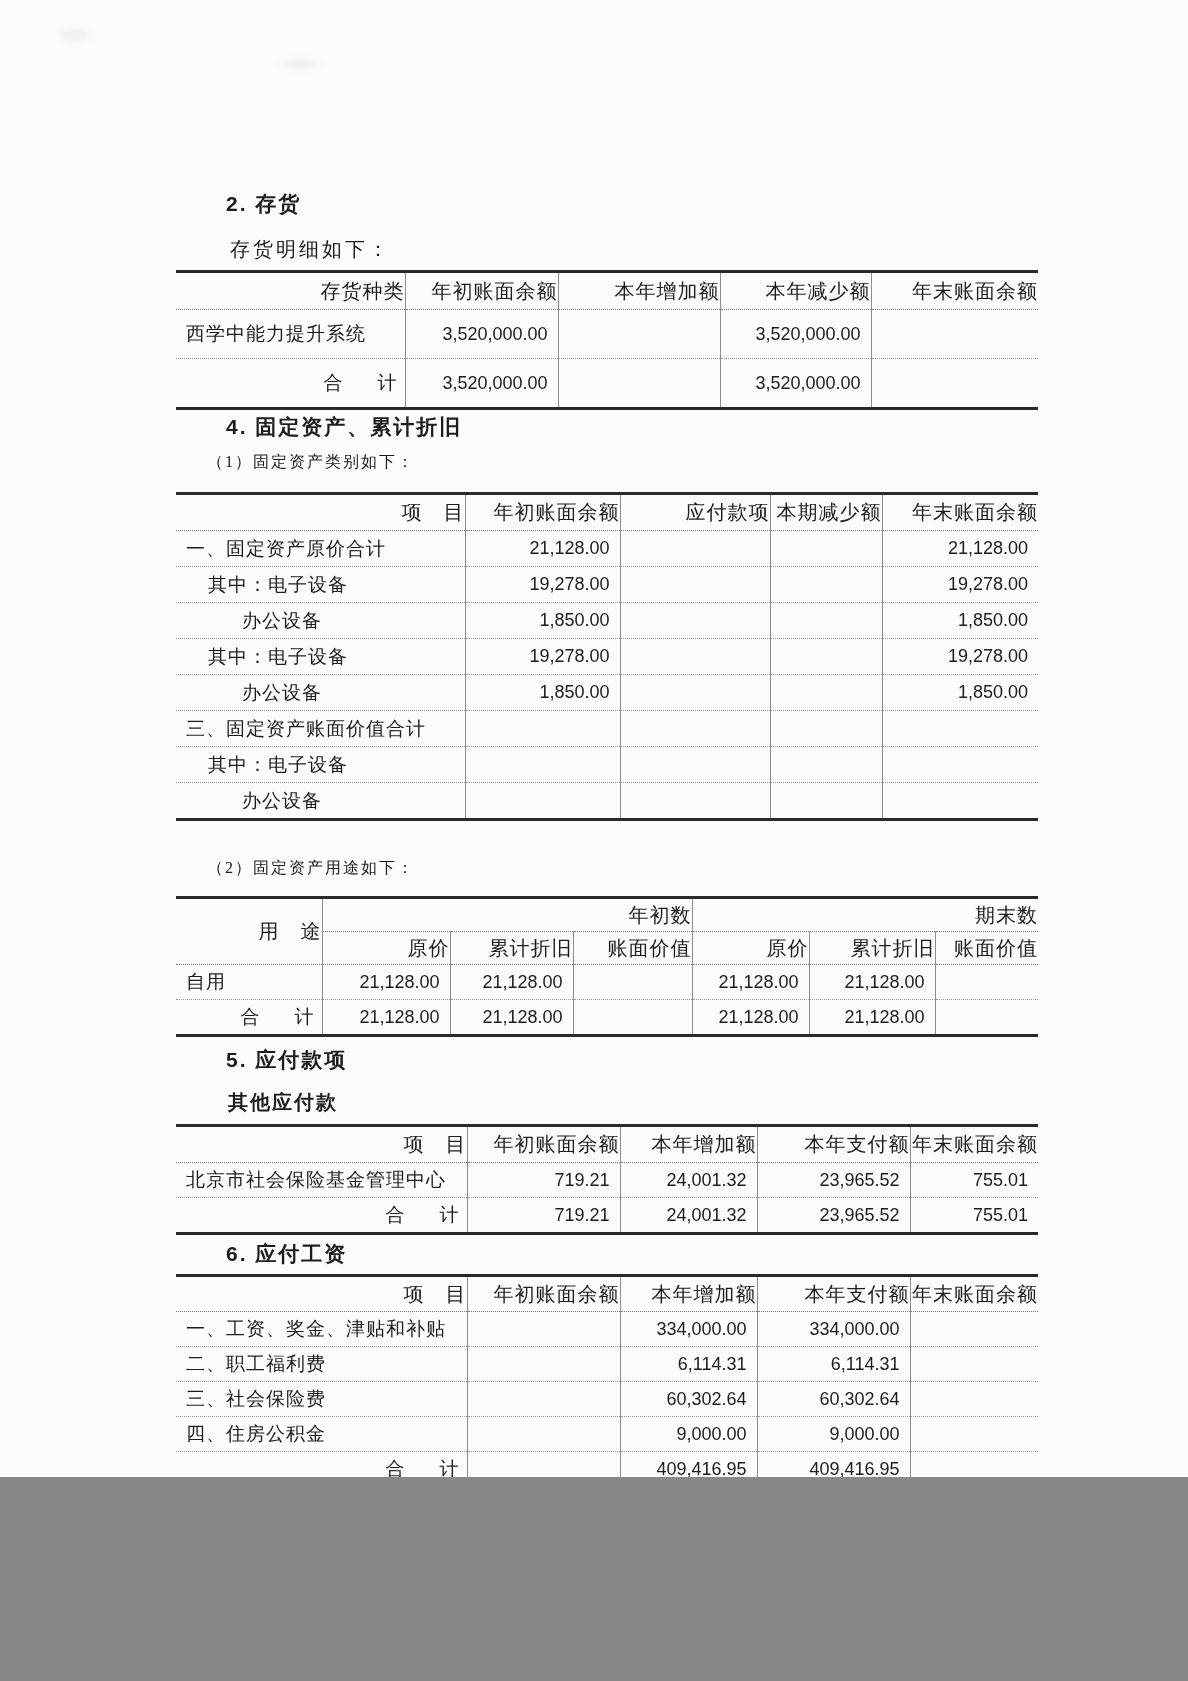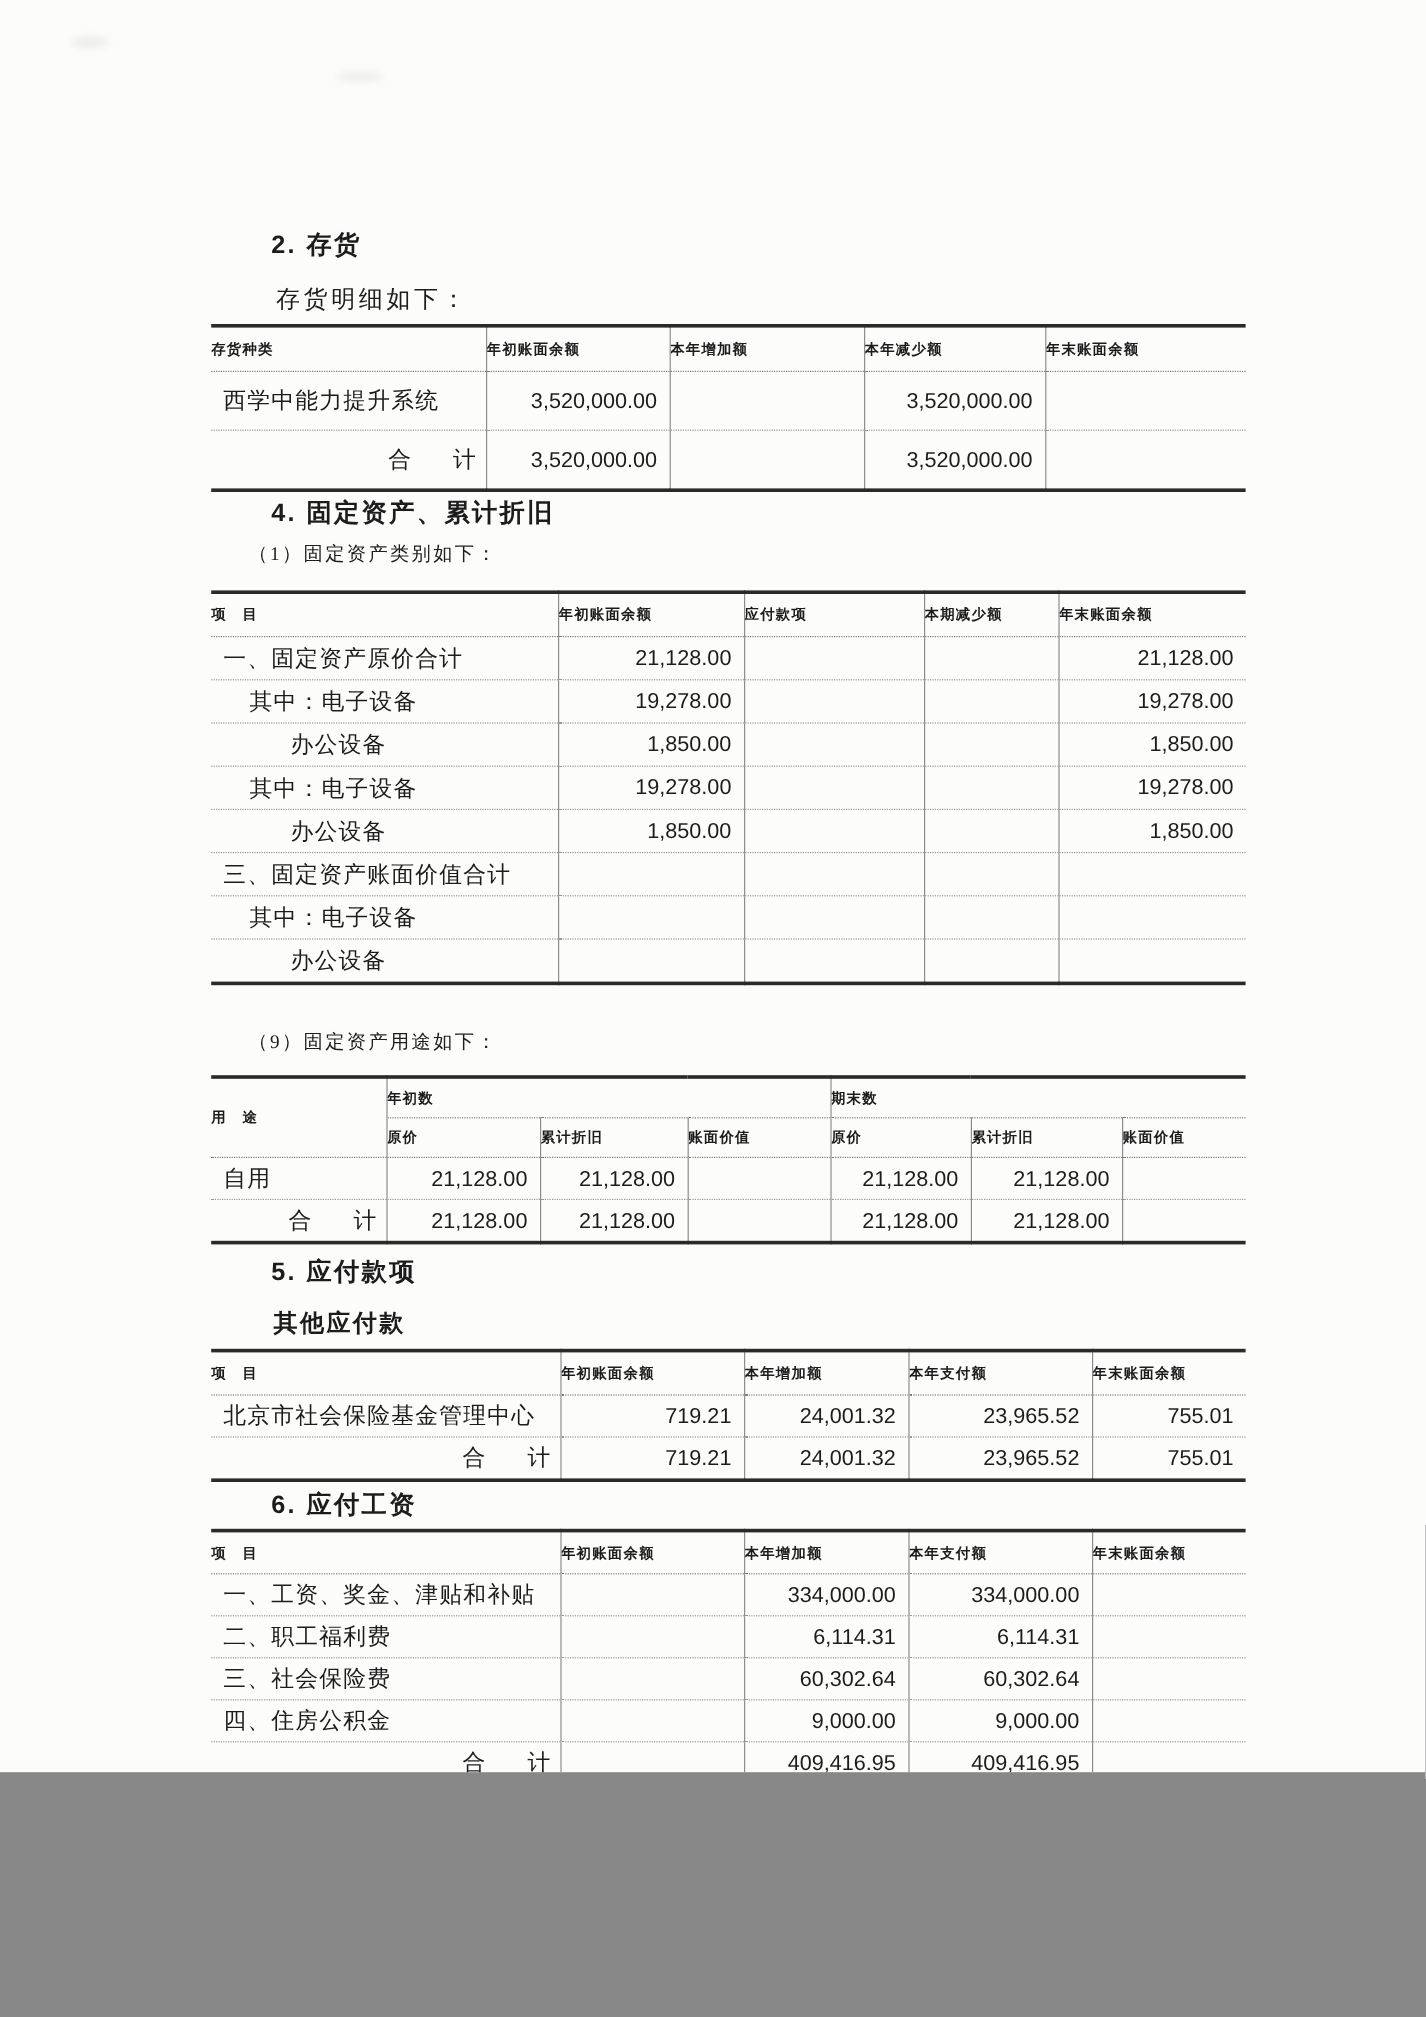--- a/index.html
+++ b/index.html
@@ -21,21 +21,21 @@
     position:absolute;margin:0;font-size:20px;font-weight:bold;letter-spacing:2px;
     font-family:"Liberation Sans","DejaVu Sans",sans-serif;white-space:nowrap;
   }
 
   .tblwrap{position:absolute;left:176px;width:862px;}
   table{
     width:100%;border-collapse:collapse;table-layout:fixed;
     border-top:3px solid #2a2a2a;border-bottom:3px solid #2a2a2a;
   }
   th{
-    font-weight:bold;font-size:12px;letter-spacing:1px;text-align:left;
+    font-weight:normal;font-size:20px;letter-spacing:1px;text-align:right;
     padding:0;border-bottom:1px dotted #7c7c7c;overflow:hidden;white-space:nowrap;
   }
   td{font-size:19px;padding:0;overflow:hidden;white-space:nowrap;}
   tbody td{border-bottom:1px dotted #989898;}
   tbody tr:last-child td{border-bottom:none;}
   th + th, td + td{border-left:1px solid #8d8d8d;}
   thead tr + tr th:first-child{border-left:1px solid #8d8d8d;}
 
   .lbl{text-align:left;padding-left:10px;letter-spacing:1px;font-family:Liberation Mono, monospace;}
   .num{
@@ -187,21 +187,21 @@
             <td class="lbl ind2">办公设备</td>
             <td class="num"></td>
             <td class="num"></td>
             <td class="num"></td>
             <td class="num"></td>
           </tr>
         </tbody>
       </table>
     </div>
 
-  <p class="sub" style="left:207px;top:858px">（9）固定资产用途如下：</p>
+  <p class="sub" style="left:207px;top:858px">（2）固定资产用途如下：</p>
   <div class="tblwrap" id="tbl-usage" style="top:896px">
       <table>
         <colgroup>
           <col style="width: 146px;">
           <col style="width: 128px;">
           <col style="width: 123px;">
           <col style="width: 119px;">
           <col style="width: 117px;">
           <col style="width: 126px;">
           <col style="width: 103px;">

